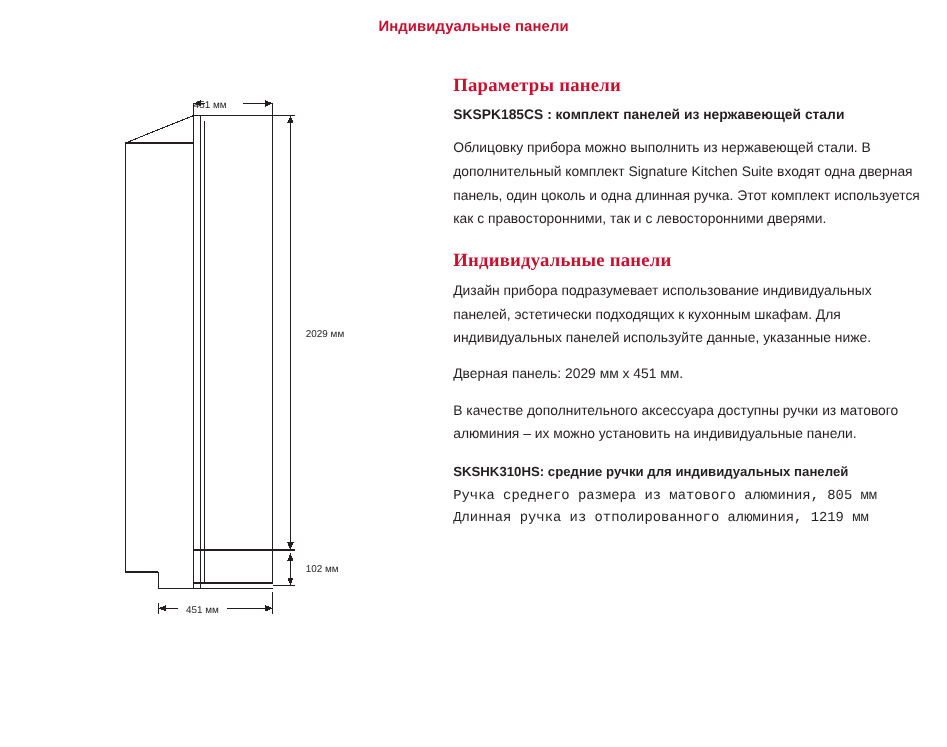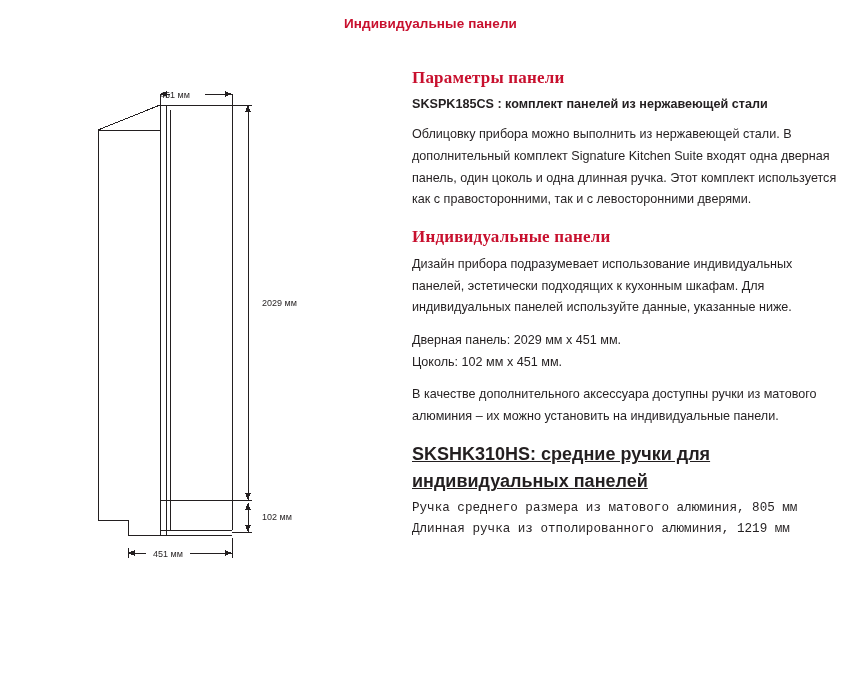--- a/index.html
+++ b/index.html
@@ -28,21 +28,21 @@
     width: 861px;
     text-align: center;
     font-size: 13.5px;
     font-weight: bold;
     color: #c8102e;
     letter-spacing: 0.1px;
   }
   
   .drawing {
     position: absolute;
-    left: 0px;
+    left: 16px;
     top: 60px;
     width: 400px;
     height: 520px;
   }
   .drawing svg {
     display: block;
   }
   .dimlabel {
     font-family: "Liberation Sans", sans-serif;
     font-size: 9px;
@@ -78,25 +78,24 @@
     margin: 0 0 11px 0;
   }
   .spec-block {
     margin: 0 0 11px 0;
   }
   .spec-block div {
     font-size: 12.6px;
     line-height: 1.72;
   }
   .sub-head {
-    font-size: 18px;
+    font-size: 12px;
     font-weight: bold;
     margin: 14px 0 3px 0;
     line-height: 1.5;
-    text-decoration: underline;
   }
   .sub-body {
     font-size: 12.6px;
     line-height: 1.6;
     margin: 0;
     font-family: Liberation Mono, monospace;
   }
 </style>
 </head>
 <body>
@@ -175,21 +174,20 @@
     <div class="bold-line">SKSPK185CS : комплект панелей из нержавеющей стали</div>
 
     <p class="body">Облицовку прибора можно выполнить из нержавеющей стали. В дополнительный комплект Signature Kitchen Suite входят одна дверная панель, один цоколь и одна длинная ручка. Этот комплект используется как с правосторонними, так и с левосторонними дверями.</p>
 
     <div class="h-red second">Индивидуальные панели</div>
 
     <p class="body">Дизайн прибора подразумевает использование индивидуальных панелей, эстетически подходящих к кухонным шкафам. Для индивидуальных панелей используйте данные, указанные ниже.</p>
 
     <div class="spec-block">
       <div>Дверная панель: 2029 мм x 451 мм.</div>
-      <div>Цоколь: 102 мм x 451 мм.</div>
     </div>
 
     <p class="body">В качестве дополнительного аксессуара доступны ручки из матового алюминия – их можно установить на индивидуальные панели.</p>
 
     <div class="sub-head">SKSHK310HS: средние ручки для индивидуальных панелей</div>
     <p class="sub-body">Ручка среднего размера из матового алюминия, 805 мм</p>
 
     <p class="sub-body">Длинная ручка из отполированного алюминия, 1219 мм</p>
   </div>
 </div>

